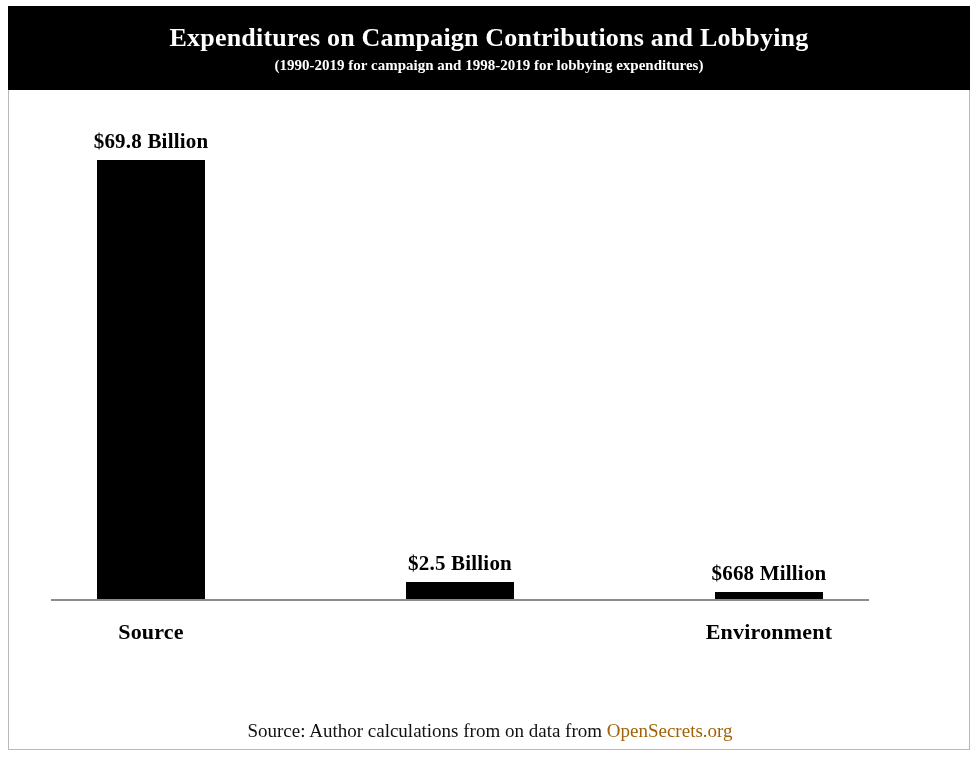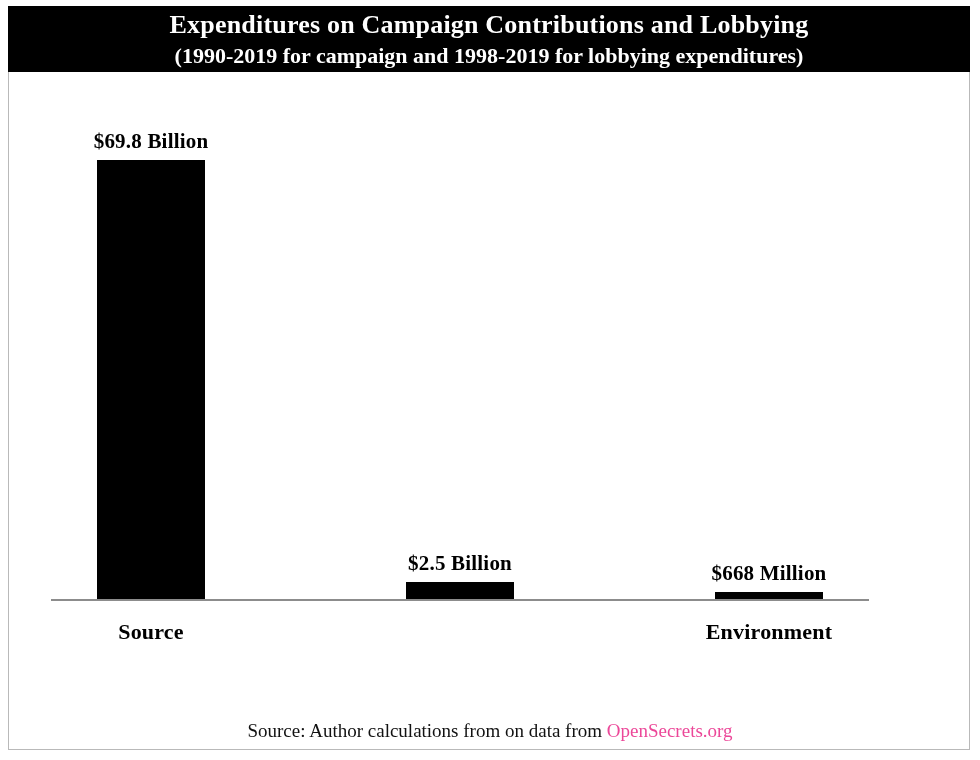--- a/index.html
+++ b/index.html
@@ -34,39 +34,39 @@
     border: 1px solid #b9b9b9;
     background: #ffffff;
   }
 
   
   .title-band {
     position: absolute;
     left: 8px;
     top: 6px;
     width: 962px;
-    height: 66px;
+    height: 84px;
     background: #000000;
     color: #ffffff;
     box-sizing: border-box;
     display: flex;
     flex-direction: column;
     align-items: center;
     justify-content: center;
     padding-top: 2px;
   }
   .title-main {
     font-size: 26px;
     font-weight: bold;
     letter-spacing: 0.2px;
     line-height: 1.1;
     white-space: nowrap;
   }
   .title-sub {
-    font-size: 22px;
+    font-size: 15px;
     font-weight: bold;
     line-height: 1.2;
     margin-top: 3px;
     white-space: nowrap;
   }
 
   
   .plot {
     position: absolute;
     left: 9px;
@@ -187,15 +187,15 @@
     <div class="axis-line" style="background: rgb(140, 140, 140);"></div>
 
     <div class="cat-labels">
       <div class="cat-label">Source</div>
       <div class="cat-label">Environment</div>
     </div>
 
   </div>
 
   <div class="source">
-    <span>Source: Author calculations from on data from </span><span class="link" style="color: #ec4899;">OpenSecrets.org</span>
+    <span>Source: Author calculations from on data from </span><span class="link" style="color: #a16207;">OpenSecrets.org</span>
   </div>
 </div>
 
 </body></html>

